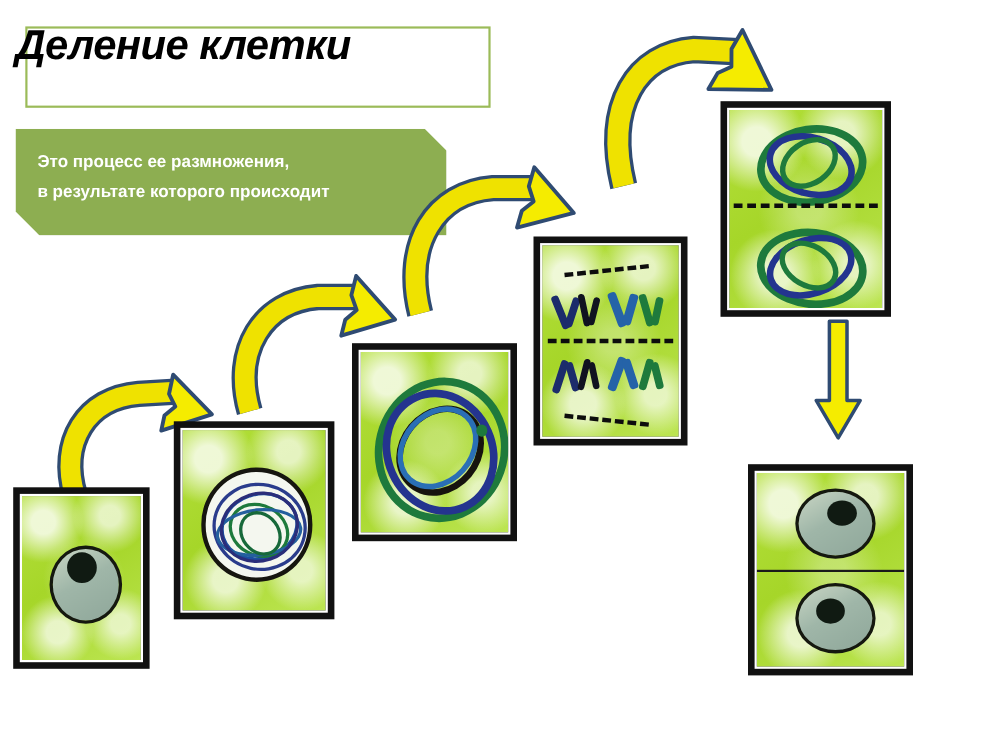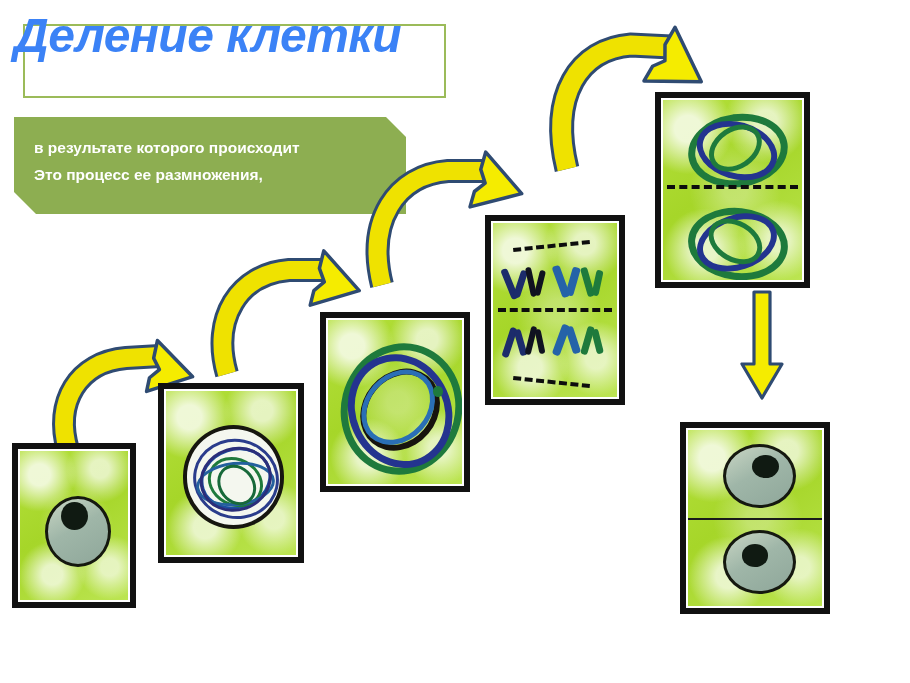--- a/index.html
+++ b/index.html
@@ -3,22 +3,22 @@
 <meta charset="utf-8">
 <style>
   html,body{margin:0;padding:0;background:#ffffff;}
   body{width:910px;height:683px;overflow:hidden;
        font-family:"Liberation Sans","DejaVu Sans",sans-serif;}
   #stage{position:relative;width:910px;height:683px;background:#ffffff;}
 
   
   .title-box{position:absolute;left:23px;top:24px;width:423px;height:74px;
     background:#ffffff;border:2px solid #9BBB59;box-sizing:border-box;}
-  .title-text{position:absolute;left:14px;top:5px;width:400px;
-    font-size:48px;font-weight:bold;font-style:italic;color:#3b82f6;
+  .title-text{position:absolute;left:14px;top:11px;width:400px;
+    font-size:38px;font-weight:bold;font-style:italic;color:#000000;
     line-height:62px;white-space:nowrap;letter-spacing:-0.5px;}
 
   
   .callout{position:absolute;left:14px;top:117px;width:392px;height:97px;
     background:#8DAE51;
     clip-path:polygon(0 0, 372px 0, 392px 20px, 392px 97px, 22px 97px, 0 75px);
     filter:drop-shadow(2px 2px 2px rgba(0,0,0,.22));}
   .callout-text{position:absolute;left:14px;top:117px;width:392px;height:97px;
     padding:17px 10px 0 20px;box-sizing:border-box;
     color:#ffffff;font-size:15.5px;font-weight:bold;line-height:27px;}
@@ -100,22 +100,22 @@
     <svg width="52" height="112" viewBox="0 0 52 112">
       <path d="M18,2 L34,2 L34,74 L46,74 L26,108 L6,74 L18,74 Z" fill="#F5EC00" stroke="#2F4B72" stroke-width="3.2" stroke-linejoin="round"></path>
     </svg>
   </div>
 
   <div class="title-box"></div>
   <div class="title-text">Деление клетки</div>
 
   <div class="callout"></div>
   <div class="callout-text">
+    <div>Это процесс ее размножения,</div>
     <div>в результате  которого происходит</div>
-    <div>Это процесс ее размножения,</div>
   </div>
 
   <div class="panel" style="left:12px;top:443px;width:124px;height:165px;z-index:6">
     <div class="inner">
       <div class="cellblob" style="left:23%;top:30%;width:56%;height:44%;"></div>
       <div class="nucleus" style="left:38%;top:34%;width:25%;height:19%;"></div>
     </div>
   </div>
 
   <div class="panel" style="left:158px;top:383px;width:146px;height:180px;z-index:6">

